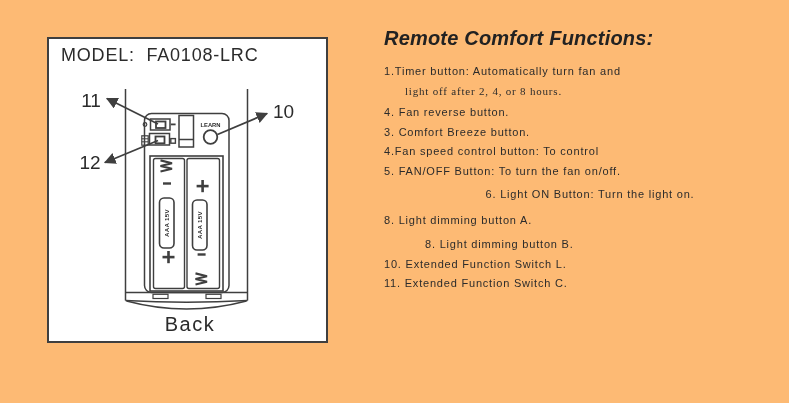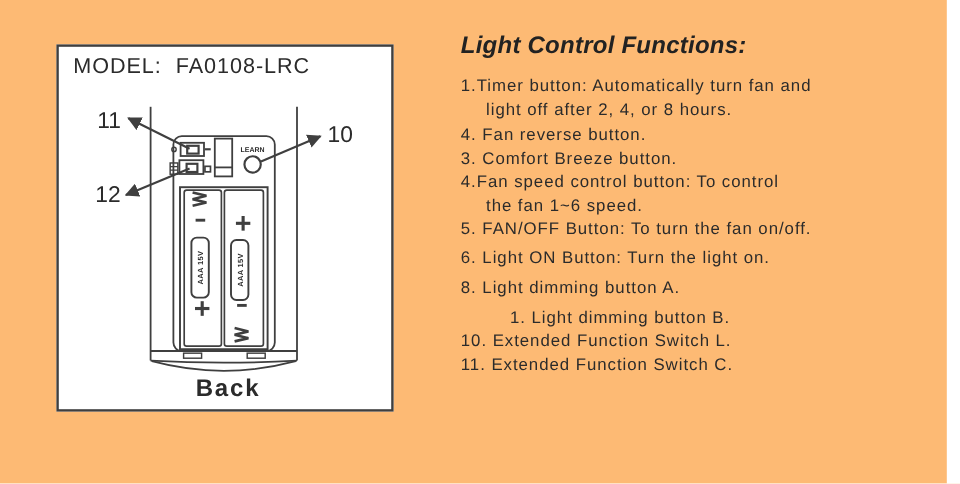--- a/index.html
+++ b/index.html
@@ -10,37 +10,37 @@
   .model-box {
     position:absolute; left:47px; top:37px; width:281px; height:306px;
     border:2px solid #3f3f3f; box-sizing:border-box; background:#fff;
   }
   .model-label {
     position:absolute; left:61px; top:45px; font-size:18px;
     letter-spacing:0.8px; color:#2b2b2b; white-space:pre;
   }
   .back-label {
     position:absolute; left:150px; top:313px; width:80px; text-align:center;
-    font-size:20px; font-weight:bold; letter-spacing:1.5px; color:#2b2b2b;
+    font-size:20px; font-weight:normal; letter-spacing:1.5px; color:#2b2b2b;
   }
   .diagram-svg { position:absolute; left:0; top:0; pointer-events:none; }
   .svg-callout { font-size:19px; fill:#2b2b2b; }
   .svg-learn  { font-size:5.8px; font-weight:bold; fill:#2b2b2b; }
   .svg-batt   { font-size:6.2px; font-weight:bold; fill:#2b2b2b; letter-spacing:0.3px; }
 
   .functions { position:absolute; left:384px; top:26px; width:412px; }
   .fn-title {
     font-size:20px; font-weight:bold; font-style:italic;
     line-height:24px; letter-spacing:0.2px; margin:0 0 12px 0; color:#222;
   }
   .fn-list { }
-  .fn-line { font-size:14px; line-height:19.5px; letter-spacing:0.8px; white-space:nowrap; }
-  .fn-line.indent { padding-left:21px; }
+  .fn-line { font-size:11px; line-height:19.5px; letter-spacing:0.8px; white-space:nowrap; }
+  .fn-line.indent { padding-left:21px;font-family:Liberation Serif, serif; }
   .fn-item:nth-of-type(2) { margin-top:2px; }
-  .fn-item:nth-of-type(6) { margin-top:4px; }
+  .fn-item:nth-of-type(6) { margin-top:4px;text-align:center; }
   .fn-item:nth-of-type(7) { margin-top:6px; }
   .fn-item:nth-of-type(8) { margin-top:5px;margin-left:41px; }
 </style>
 </head>
 <body>
 
 <div class="page">
 
   <div class="model-box"></div>
 
@@ -111,47 +111,46 @@
     <text x="90" y="168.5" text-anchor="middle" class="svg-callout">12</text>
     <text x="283.5" y="118" text-anchor="middle" class="svg-callout">10</text>
     <text x="210.5" y="127" text-anchor="middle" class="svg-learn">LEARN</text>
     <text transform="translate(169.2,223) rotate(-90)" text-anchor="middle" class="svg-batt">AAA 15V</text>
     <text transform="translate(202.2,225) rotate(-90)" text-anchor="middle" class="svg-batt">AAA 15V</text>
   </svg>
 
   <div class="back-label">Back</div>
 
   <div class="functions">
-    <div class="fn-title">Light Control Functions:</div>
+    <div class="fn-title">Remote Comfort Functions:</div>
     <div class="fn-list">
         <div class="fn-item">
           <div class="fn-line">1.Timer button: Automatically turn fan and</div>
           <div class="fn-line indent">light off after 2, 4, or 8 hours.</div>
         </div>
         <div class="fn-item">
           <div class="fn-line">4. Fan reverse button.</div>
         </div>
         <div class="fn-item">
           <div class="fn-line">3. Comfort Breeze button.</div>
         </div>
         <div class="fn-item">
           <div class="fn-line">4.Fan speed control button: To control</div>
-          <div class="fn-line indent">the fan 1~6 speed.</div>
         </div>
         <div class="fn-item">
           <div class="fn-line">5. FAN/OFF Button: To turn the fan on/off.</div>
         </div>
         <div class="fn-item">
           <div class="fn-line">6. Light ON Button: Turn the light on.</div>
         </div>
         <div class="fn-item">
           <div class="fn-line">8. Light dimming button A.</div>
         </div>
         <div class="fn-item">
-          <div class="fn-line">1. Light dimming button B.</div>
+          <div class="fn-line">8. Light dimming button B.</div>
         </div>
         <div class="fn-item">
           <div class="fn-line">10. Extended Function Switch L.</div>
         </div>
         <div class="fn-item">
           <div class="fn-line">11. Extended Function Switch C.</div>
         </div>
       </div>
   </div>
 

